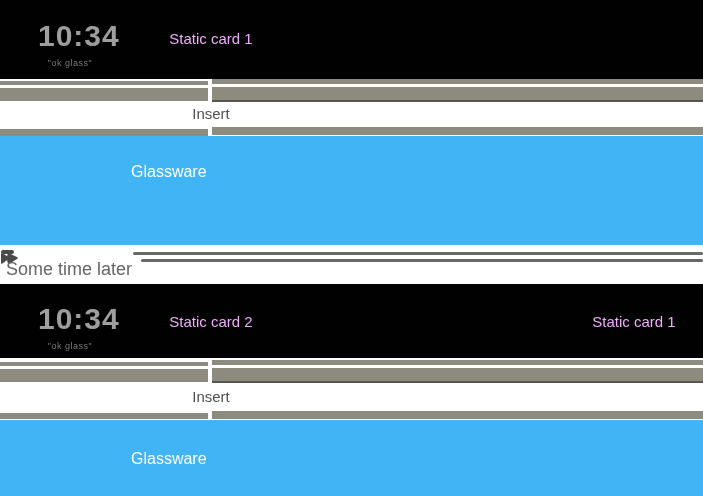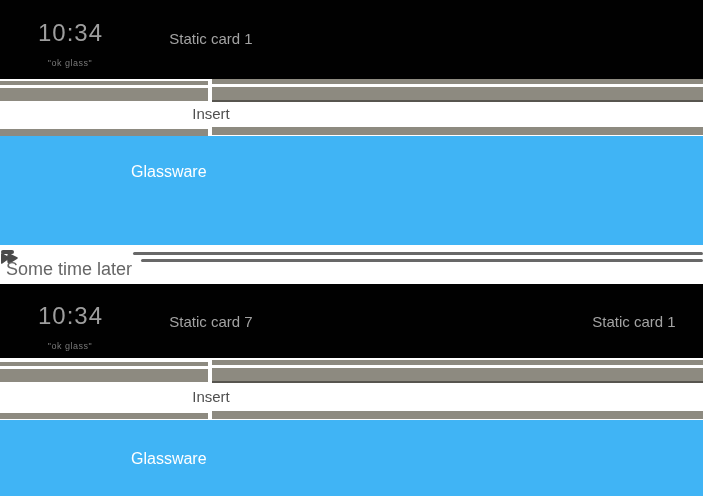--- a/index.html
+++ b/index.html
@@ -10,34 +10,34 @@
     background:#ffffff;
     font-family:"Liberation Sans", sans-serif;
   }
   .abs{position:absolute;}
   .card-black{
     background:var(--card-black,#010101);
     left:0;width:703px;
   }
   .clock-time{
     color:var(--clock-gray,#9e9e9e);
-    font-size:24px;
-    font-weight:400;
+    font-size:30px;
+    font-weight:700;
     letter-spacing:1px;
     left:38px;width:130px;
   }
   .ok-glass{
     color:var(--hint-gray,#7a7a7a);
     font-size:9px;
     left:38px;width:64px;
     text-align:center;
     letter-spacing:0.5px;
   }
   .card-label{
-    color:#a3a3a3;
+    color:#f0abfc;
     font-size:15px;
     width:160px;
     text-align:center;
   }
   .col-main{left:131px;}
   .col-right{left:554px;}
   .gray{background:var(--timeline-gray,#8d8a80);}
   .darkline{background:var(--timeline-dark,#57554f);}
   .seg-left{left:0;width:208px;}
   .seg-right{left:212px;width:491px;}
@@ -99,21 +99,21 @@
       <path d="M8 4 L16 8 L8 13 Q7 13 7 11 L7 6 Q7 4 8 4 Z" fill="#4a4a4a" stroke="#4a4a4a" stroke-width="1.5" stroke-linejoin="round"></path>
     </svg>
     <div class="abs divider-label">Some time later</div>
     <div class="abs dline" style="left:133px;top:252px;width:570px;"></div>
     <div class="abs dline" style="left:141px;top:259px;width:562px;"></div>
   </div>
 
   <div class="abs card-black" style="top:284px;height:74px;">
     <div class="abs clock-time" style="top:18px;">10:34</div>
     <div class="abs ok-glass" style="top:57px;">"ok glass"</div>
-    <div class="abs card-label col-main" style="top:29px;">Static card 7</div>
+    <div class="abs card-label col-main" style="top:29px;">Static card 2</div>
     <div class="abs card-label col-right" style="top:29px;">Static card 1</div>
   </div>
 
   <div class="abs gray seg-left" style="top:362px;height:4px;"></div>
   <div class="abs gray seg-left" style="top:369px;height:13px;"></div>
   <div class="abs gray seg-right" style="top:360px;height:5px;"></div>
   <div class="abs gray seg-right" style="top:368px;height:13px;"></div>
   <div class="abs darkline seg-right" style="top:381px;height:2px;"></div>
 
   <div class="abs insert-label" style="top:388px;">Insert</div>

